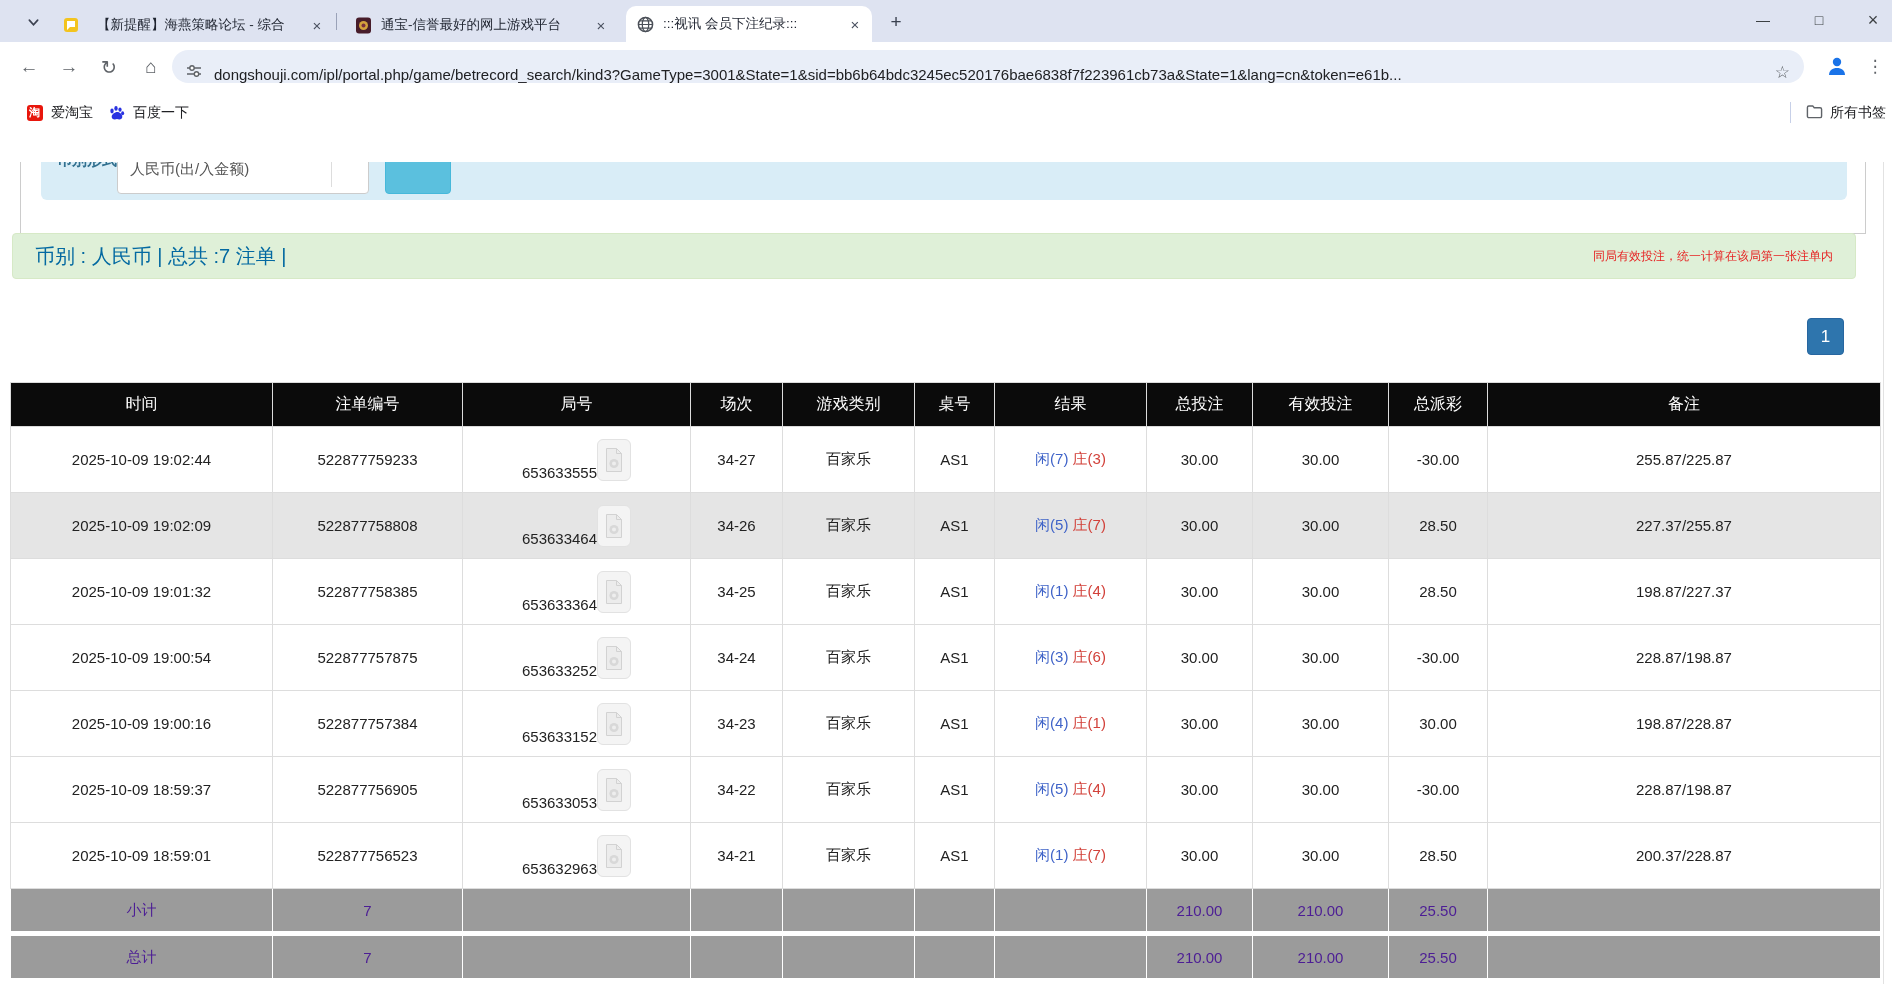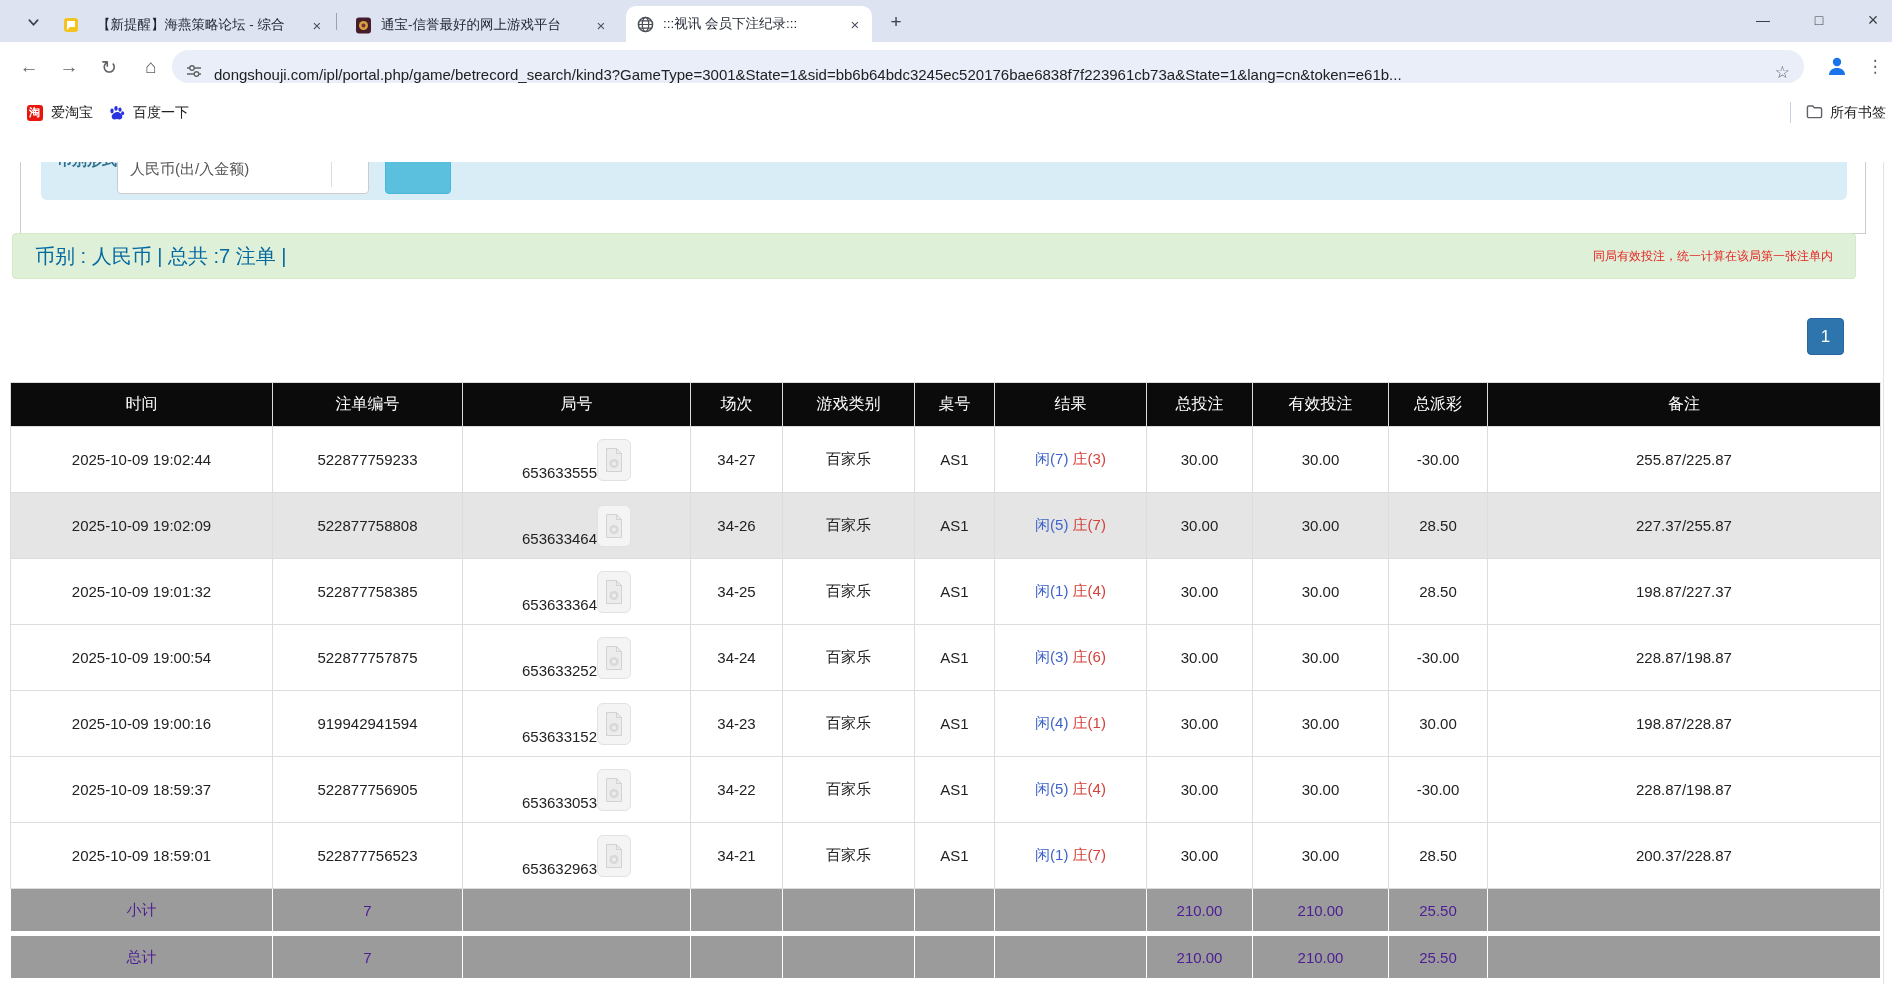--- a/index.html
+++ b/index.html
@@ -357,21 +357,21 @@
           <td>百家乐</td>
           <td>AS1</td>
           <td><span class="res-player">闲(3)</span> <span class="res-banker">庄(6)</span></td>
           <td class="val-blue">30.00</td>
           <td>30.00</td>
           <td class="val-red">-30.00</td>
           <td>228.87/198.87</td>
         </tr>
         <tr>
           <td>2025-10-09 19:00:16</td>
-          <td>919942941594</td>
+          <td>522877757384</td>
           <td>
             <div class="round-wrap">
               <span>653633152</span>
               <span class="round-icon">
                 <svg width="20" height="26" viewBox="0 0 20 26">
                   <path d="M2.5 1.5h10l5 5v18h-15z" fill="#ececec" stroke="#d2d2d2"></path>
                   <path d="M12.5 1.5v5h5" fill="none" stroke="#d2d2d2"></path>
                   <circle cx="10" cy="16.5" r="4.6" fill="#d8d8d8"></circle>
                   <circle cx="10" cy="16.5" r="2" fill="#eee"></circle>
                 </svg>

